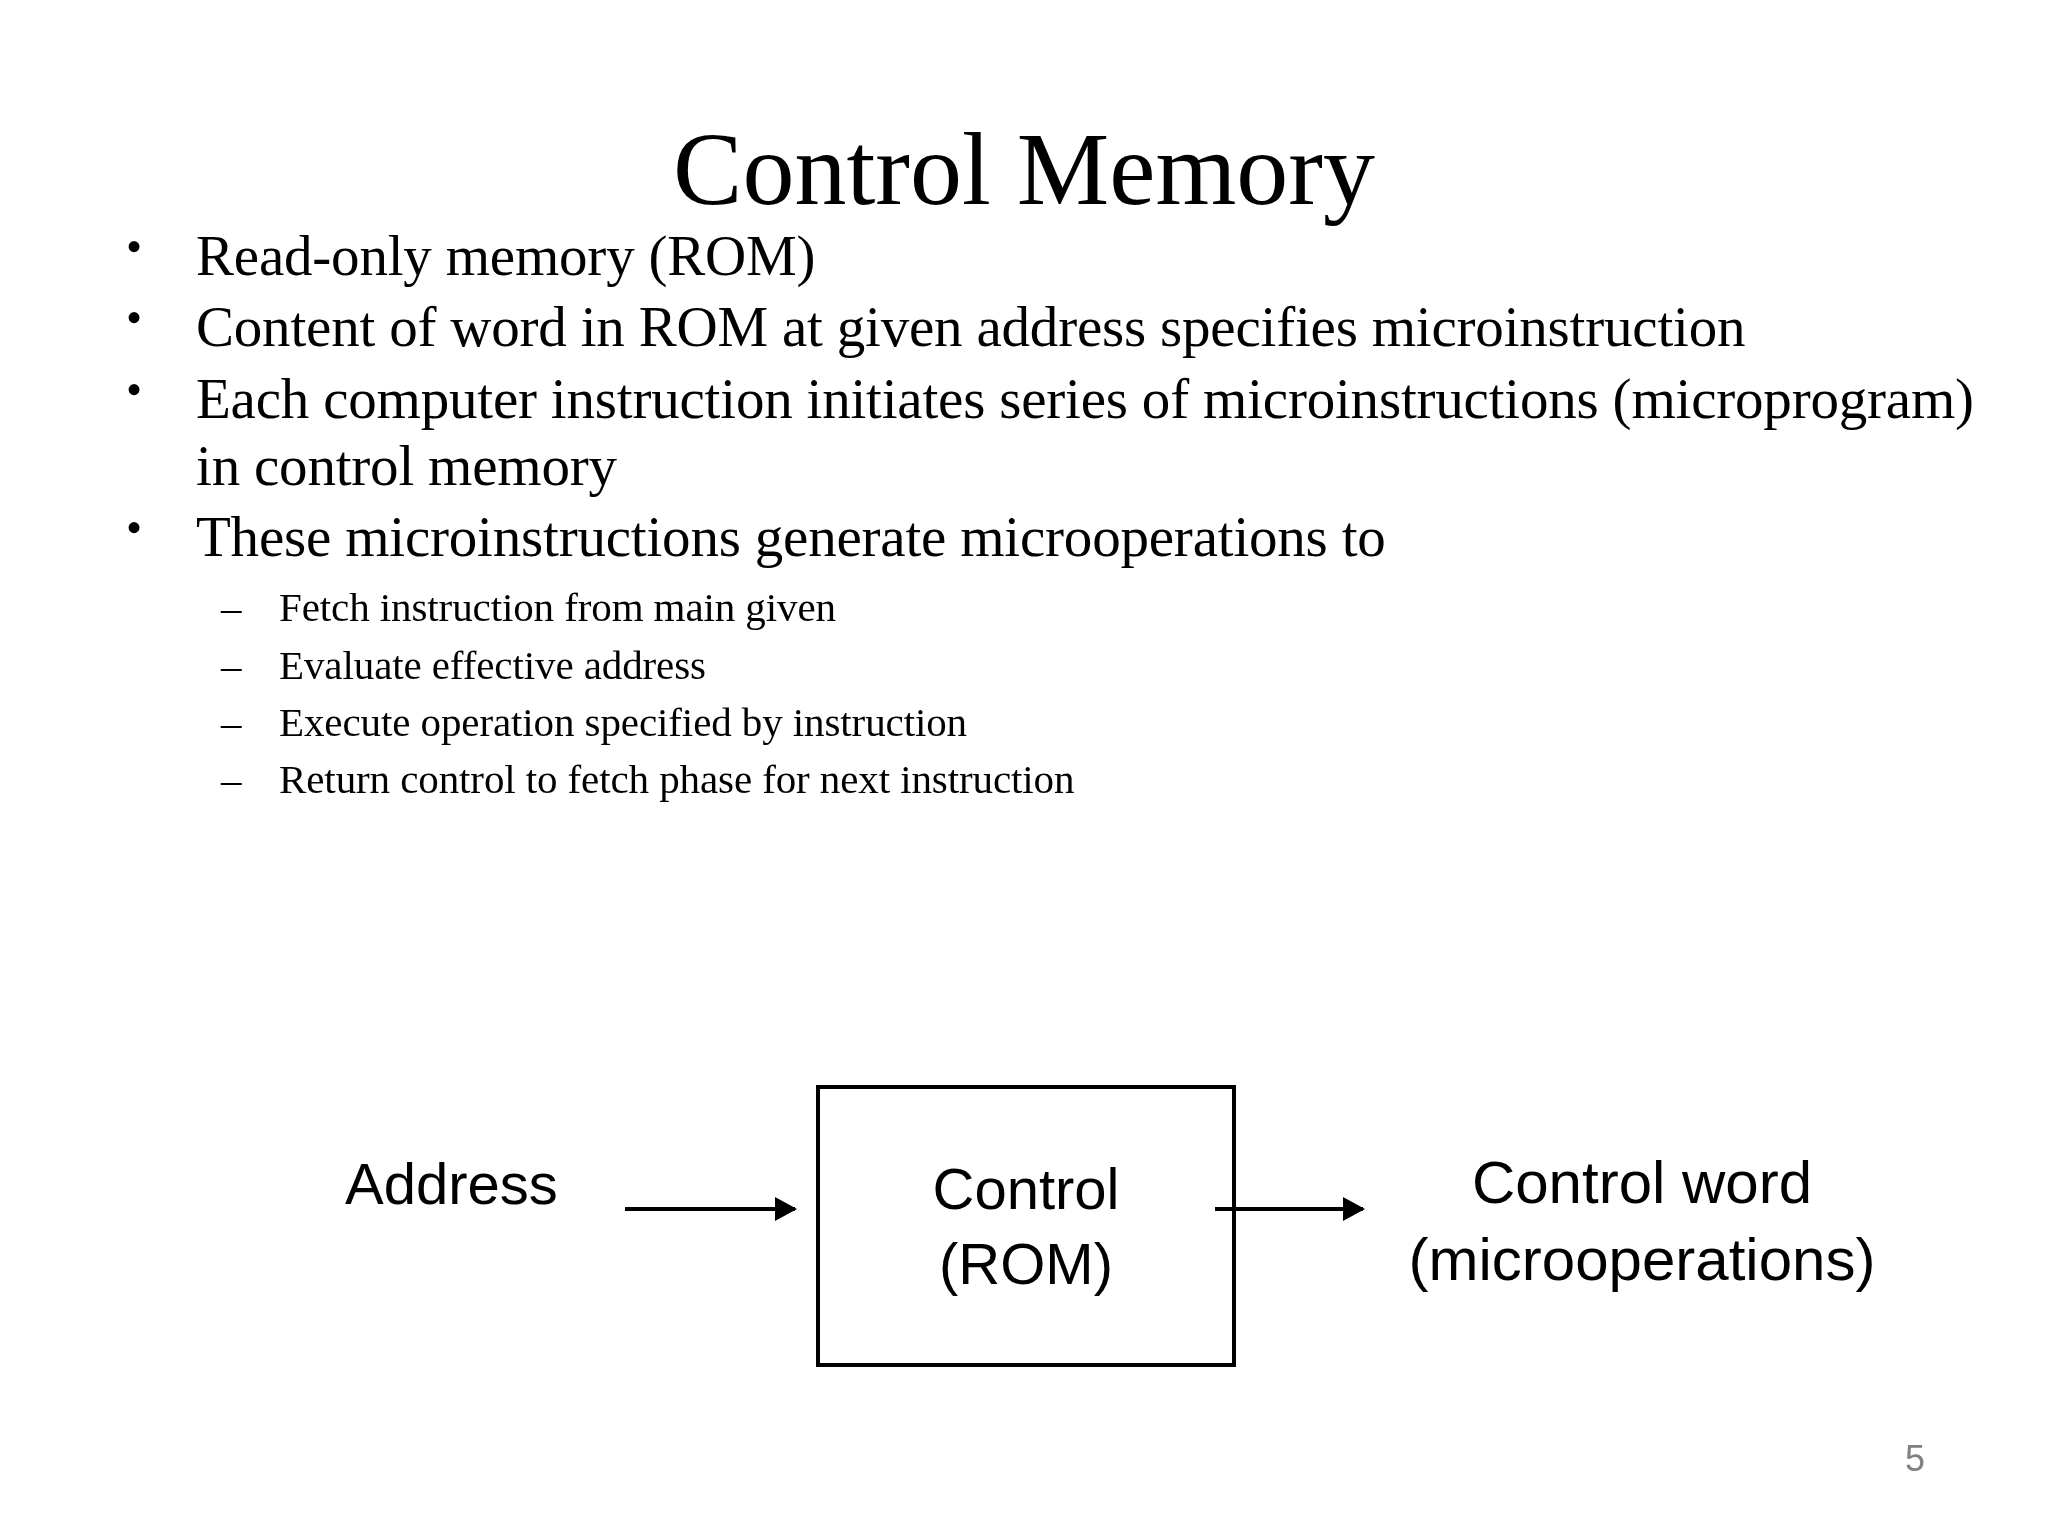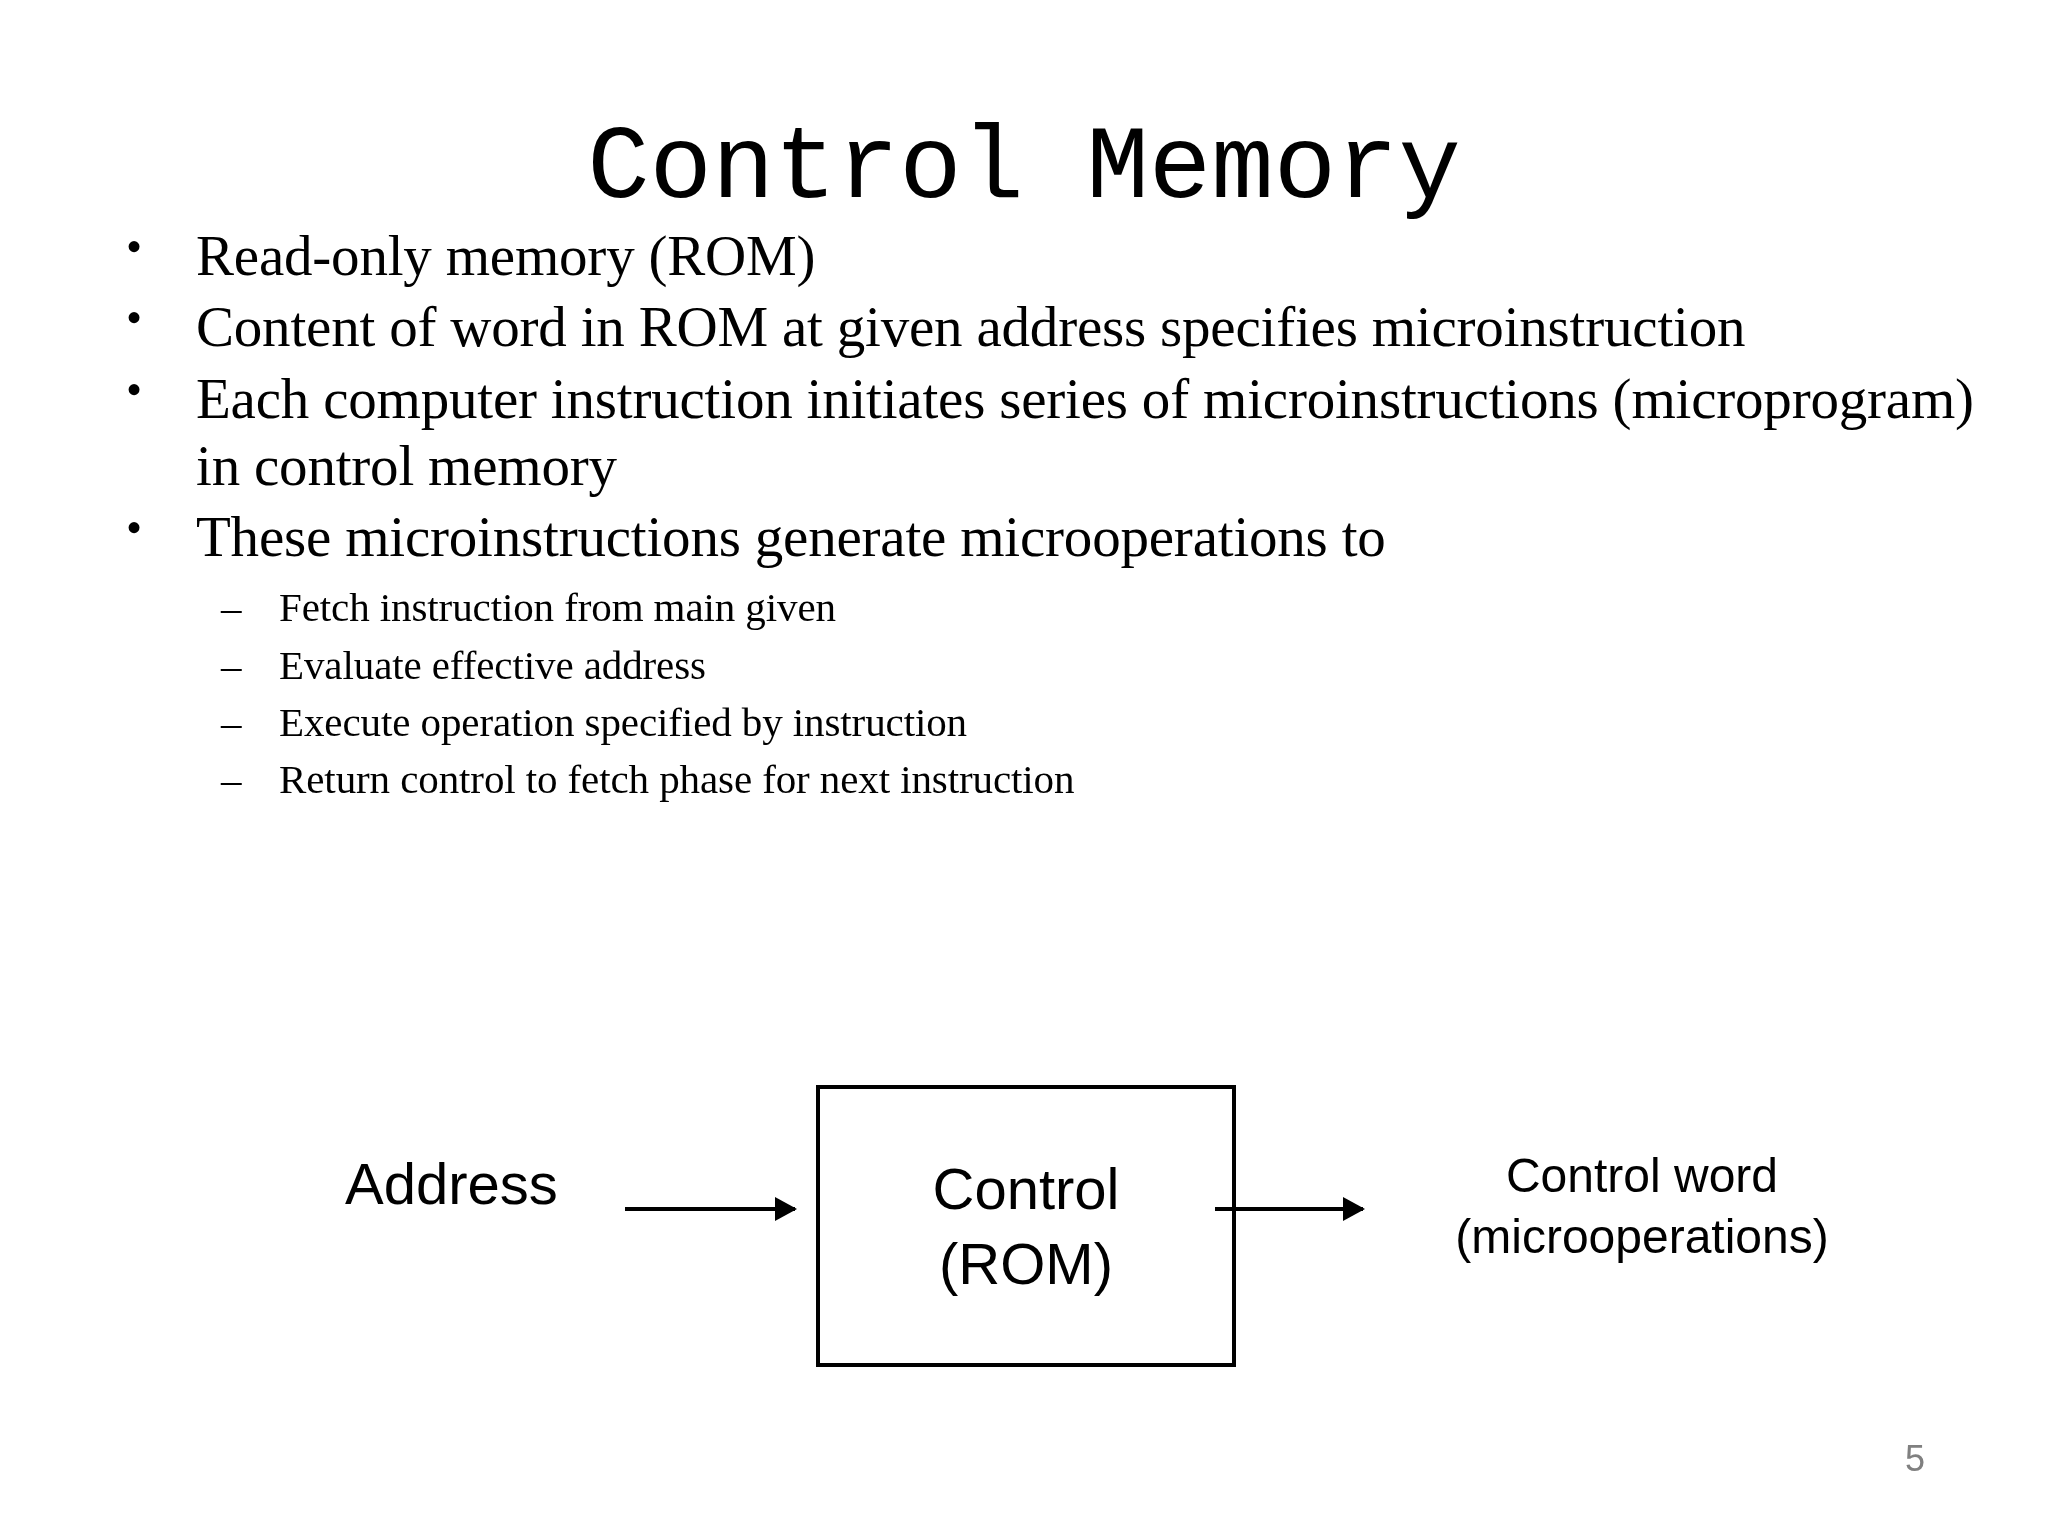--- a/index.html
+++ b/index.html
@@ -17,21 +17,21 @@
     color: #000000;
   }
 
   
   #slide-title {
     position: absolute;
     left: 0;
     top: 44px;
     width: 2048px;
     text-align: center;
-    font-family: Liberation Mono, monospace;
+    font-family: Liberation Serif, serif;
     font-size: 104px;
     line-height: 1.06;
     font-weight: normal;
     letter-spacing: 0px;
     white-space: nowrap;
   }
 
   
   #body-list {
     position: absolute;
@@ -157,21 +157,21 @@
     border-left: 22px solid #000000;
   }
 
   #controlword-label {
     position: absolute;
     left: 1332px;
     top: 1145px;
     width: 620px;
     text-align: center;
     font-family: "Liberation Sans", "DejaVu Sans", sans-serif;
-    font-size: 48px;
+    font-size: 60px;
     line-height: 1.28;
     white-space: nowrap;
   }
 
   
   #page-number {
     position: absolute;
     left: 1880px;
     top: 1438px;
     width: 70px;

